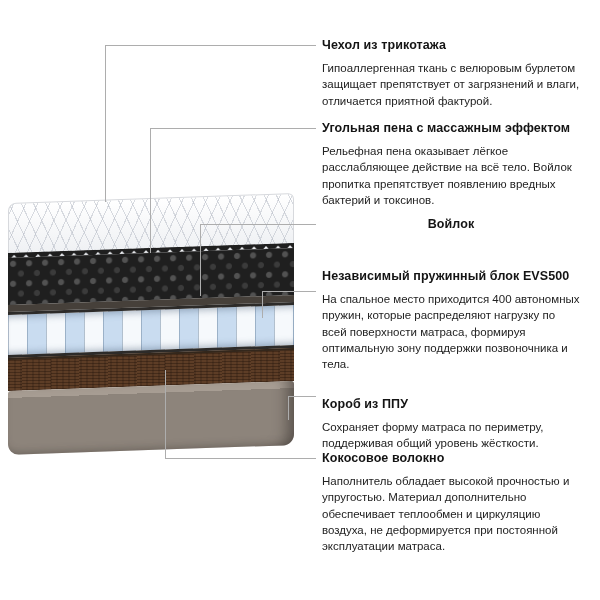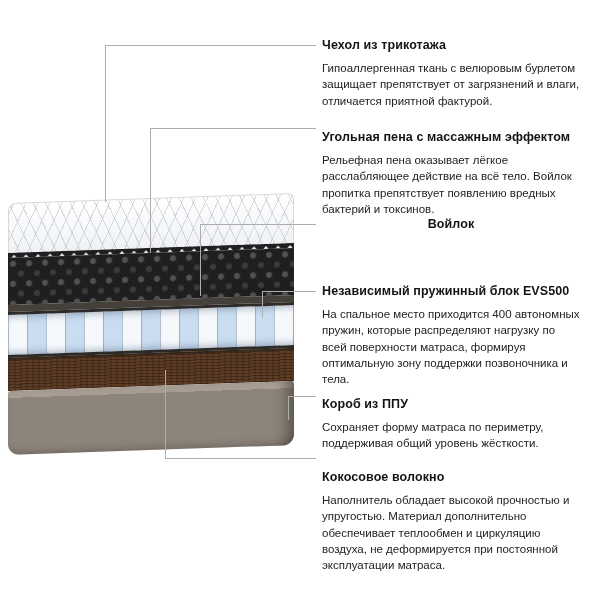--- a/index.html
+++ b/index.html
@@ -7,22 +7,22 @@
   body { font-family: "Liberation Sans", "DejaVu Sans", sans-serif; }
   .page {
     position: relative; width: 600px; height: 600px;
     background: #ffffff; overflow: hidden; border-radius: 28px;
   }
 
   
   .note { position: absolute; left: 322px; width: 258px; color:#1c1c1c; }
   .note h3 { font-size: 12.5px; font-weight: 700; color:#141414; margin: 0 0 8px 0; letter-spacing:.1px; }
   .note p  { font-size: 11.5px; line-height: 1.42; color:#222; }
-  .n1 { top: 38px; }  .n2 { top: 121px; margin-top: 9px; } .n3 { top: 217px; text-align: center; }
-  .n4 { top: 284px; } .n5 { top: 389px; margin-top: 8px; } .n6 { top: 470px; }
+  .n1 { top: 38px; }  .n2 { top: 121px; } .n3 { top: 217px; text-align: center; }
+  .n4 { top: 269px; } .n5 { top: 389px; margin-top: 8px; } .n6 { top: 451px; }
 
   
   .ln { position: absolute; background: #adadad; z-index: 5; }
   .h1 { left:105px; top:45px;  width:211px; height:1px; }
   .v1 { left:105px; top:45px;  width:1px;  height:157px; }
   .h2 { left:150px; top:128px; width:166px; height:1px; }
   .v2 { left:150px; top:128px; width:1px;  height:125px; }
   .h3l{ left:200px; top:224px; width:116px; height:1px; }
   .v3 { left:200px; top:224px; width:1px;  height:72px; }
   .h4 { left:262px; top:291px; width:54px;  height:1px; }

